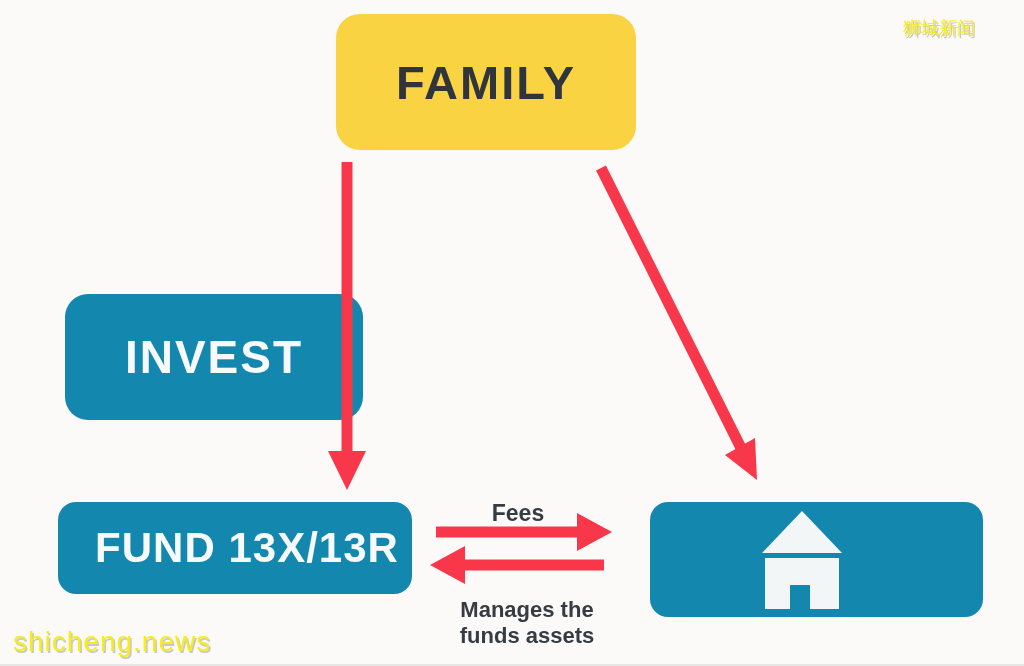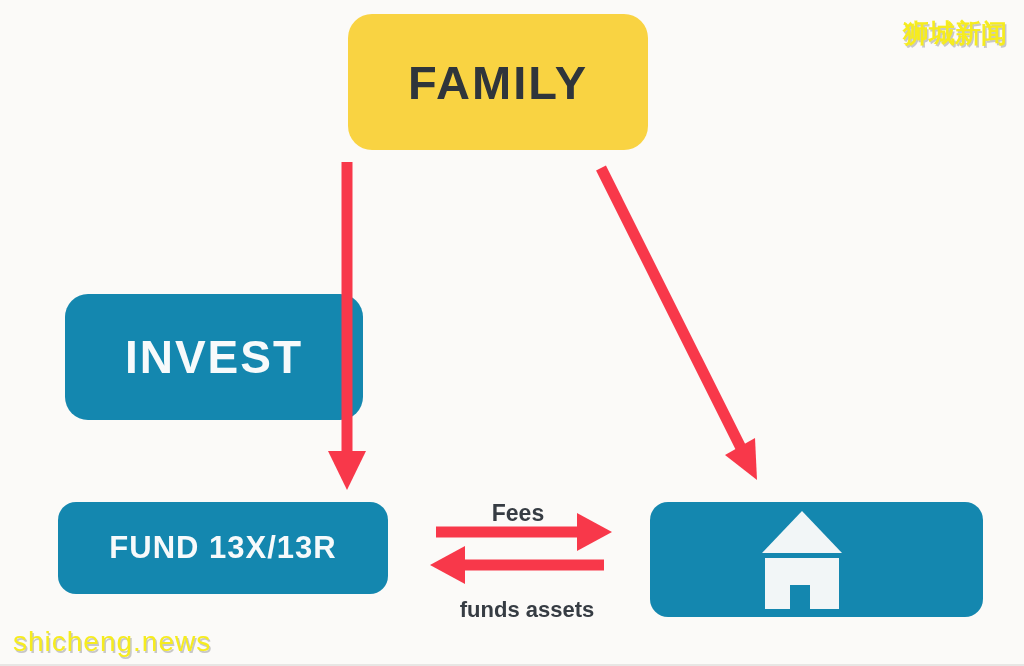--- a/index.html
+++ b/index.html
@@ -12,41 +12,41 @@
     background:var(--bg);
     font-family:"Liberation Sans", sans-serif;
   }
   .node{
     position:absolute; display:flex; align-items:center; justify-content:center;
     background:var(--box_teal); color:var(--text_light);
     font-weight:bold; z-index:1;
   }
   .node span{white-space:nowrap;}
   .node.family{
-    left:348px; top:14px; width:300px; height:136px; border-radius:24px;
+    left:336px; top:14px; width:300px; height:136px; border-radius:24px;
     background:var(--box_yellow); color:#2F353B; font-size:47px; letter-spacing:2px;
   }
   .node.invest{ left:65px;  top:294px; width:298px; height:126px; border-radius:23px; font-size:46px; letter-spacing:2px;}
   .node.setup { left:688px; top:284px; width:297px; height:110px; border-radius:23px; font-size:46px; letter-spacing:2px;}
-  .node.fund  { left:58px;  top:502px; width:330px; height:92px;  border-radius:18px; font-size:31px; letter-spacing:1px;}
+  .node.fund  { left:58px;  top:502px; width:330px; height:92px;  border-radius:18px; font-size:42px; letter-spacing:1px;padding-left:24px;}
   .node.house { left:650px; top:502px; width:333px; height:115px; border-radius:18px;}
   .house-icon{ position:absolute; left:112px; top:9px; width:80px; height:98px; }
   .house-icon .hfill{ fill:#F2F6F7; }
 
   .arrows{ position:absolute; left:0; top:0; width:1024px; height:666px; z-index:2; pointer-events:none;}
   .ashaft{ stroke:var(--arrow_red); stroke-width:11; fill:none; }
   .ahead{ fill:var(--arrow_red); stroke:none; }
 
   .lbl{ position:absolute; z-index:3; color:var(--text_dark); font-weight:bold; text-align:center; }
   .lbl.fees{ left:458px; top:500px; width:120px; font-size:23px; }
   .lbl.manages{ left:427px; top:597px; width:200px; font-size:22px; line-height:26px; }
 
   .wm{ position:absolute; z-index:4; color:var(--watermark_yellow);
        text-shadow:1.5px 1.5px 0 rgba(150,150,150,0.5); white-space:nowrap;}
-  .wm.topright{ left:903px; top:16px; font-size:26px; font-weight:bold; }
+  .wm.topright{ left:903px; top:16px; font-size:18px; font-weight:normal; }
   .wm.bottomleft{ left:13px; top:626px; font-size:28px; font-weight:normal; letter-spacing:1px;}
 
   .bottom-edge{ position:absolute; left:0; bottom:0; width:100%; height:2px;
                 background:rgba(0,0,0,0.08); z-index:5; }
 </style>
 </head>
 <body>
 
 <div class="canvas">
 
@@ -84,20 +84,21 @@
       <polygon class="ahead" points="612,532 577,513 577,551"></polygon>
     </g>
     <g>
       <path class="ashaft" d="M604,565 L464,565"></path>
       <polygon class="ahead" points="430,565 465,546 465,584"></polygon>
     </g>
   </svg>
 
   <div class="lbl fees">Fees</div>
   <div class="lbl manages">
+    <div>Manages the</div>
     <div>funds assets</div>
   </div>
 
   <div class="wm topright">狮城新闻</div>
   <div class="wm bottomleft">shicheng.news</div>
 
   <div class="bottom-edge"></div>
 </div>
 
 </body></html>

